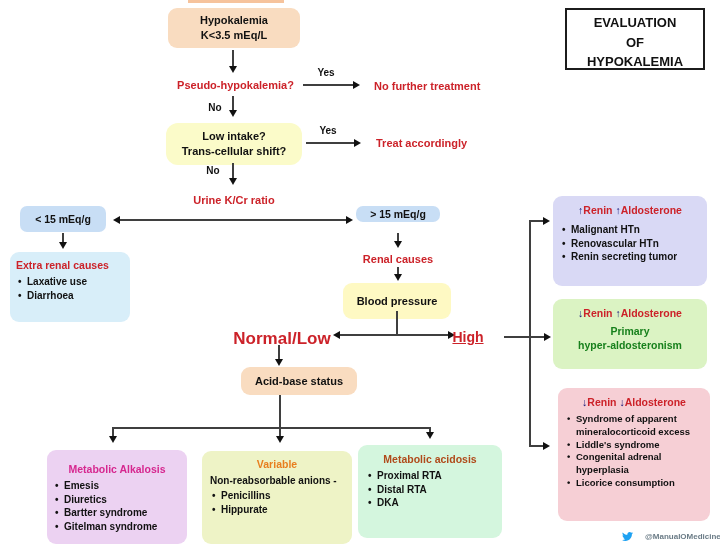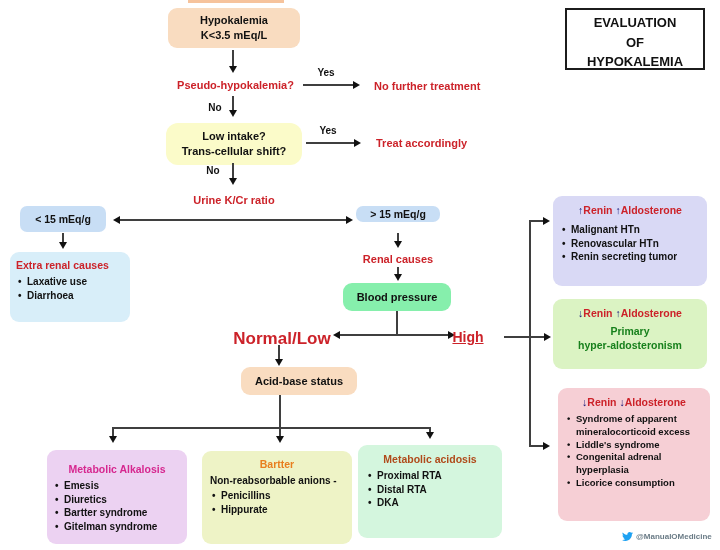--- a/index.html
+++ b/index.html
@@ -21,21 +21,21 @@
   ul.blist{margin:4px 0 0 0;padding:0;list-style:none;font-weight:bold;color:#111;}
   ul.blist li{position:relative;padding-left:11px;line-height:1.35;}
   ul.blist li::before{content:"•";position:absolute;left:2px;}
   .boxtitle{font-weight:bold;text-align:center;display:block;}
   .rhead{font-weight:bold;text-align:center;font-size:10.5px;display:block;}
   .rhead .arr{color:#18187a;}
   .rhead .wrd{color:#cc2229;}
   #title-box{position:absolute;left:565px;top:8px;width:140px;height:62px;border:2px solid #1c1c1c;
              background:#fff;font-weight:bold;font-size:13px;text-align:center;line-height:1.5;
              padding-top:3px;box-sizing:border-box;color:#111;}
-  #footer{position:absolute;left:622px;top:531px;display:flex;align-items:center;gap:3px;}
+  #footer{position:absolute;left:622px;top:531px;display:flex;align-items:center;gap:12px;}
   #footer .handle{font-size:8px;font-weight:bold;color:#6a7b86;}
 </style>
 </head>
 <body>
 
 <div id="canvas">
 
   <div style="position:absolute;left:188px;top:0;width:96px;height:3px;background:#f6c39c;"></div>
 
   <div id="title-box">
@@ -93,21 +93,21 @@
   </div>
 
   <div class="pill" style="left:356px;top:206px;width:84px;height:16px;">&gt; 15 mEq/g</div>
   <div class="line vl" style="left:397px;top:233px;height:10px;"></div>
   <div class="ah ah-down" style="left:394px;top:241px;"></div>
 
   <div class="lbl red" style="left:348px;top:253px;width:100px;font-size:11px;">Renal causes</div>
   <div class="line vl" style="left:397px;top:267px;height:9px;"></div>
   <div class="ah ah-down" style="left:394px;top:274px;"></div>
 
-  <div class="box ctr" style="left:343px;top:283px;width:108px;height:28px;background:#86efac;font-size:11px;">Blood pressure</div>
+  <div class="box ctr" style="left:343px;top:283px;width:108px;height:36px;background:#fef9c3;font-size:11px;">Blood pressure</div>
 
   <div class="line vl" style="left:396px;top:311px;height:24px;"></div>
   <div class="line hl" style="left:340px;top:334px;width:110px;"></div>
   <div class="ah ah-left" style="left:333px;top:331px;"></div>
   <div class="ah ah-right" style="left:448px;top:331px;"></div>
 
   <div class="lbl red" style="left:232px;top:329px;width:100px;font-size:17px;">Normal/Low</div>
   <div class="lbl red" style="left:448px;top:329px;width:40px;font-size:14px;text-decoration:underline;">High</div>
 
   <div class="line vl" style="left:278px;top:345px;height:16px;"></div>
@@ -127,21 +127,21 @@
     <span class="boxtitle" style="color:#d6278f;font-size:10.5px;">Metabolic Alkalosis</span>
     <ul class="blist">
       <li>Emesis</li>
       <li>Diuretics</li>
       <li>Bartter syndrome</li>
       <li>Gitelman syndrome</li>
     </ul>
   </div>
 
   <div class="box" style="left:202px;top:451px;width:150px;height:93px;background:#eef3c6;padding:7px 8px;font-size:10px;">
-    <span class="boxtitle" style="color:#e87e1e;font-size:10.5px;">Bartter</span>
+    <span class="boxtitle" style="color:#e87e1e;font-size:10.5px;">Variable</span>
     <div style="font-weight:bold;margin-top:4px;line-height:1.3;">Non-reabsorbable anions -</div>
     <ul class="blist" style="margin-top:2px;">
       <li>Penicillins</li>
       <li>Hippurate</li>
     </ul>
   </div>
 
   <div class="box" style="left:358px;top:445px;width:144px;height:93px;background:#d4f6de;padding:8px 8px;font-size:10px;">
     <span class="boxtitle" style="color:#b04a1a;font-size:10.5px;">Metabolic acidosis</span>
     <ul class="blist">

